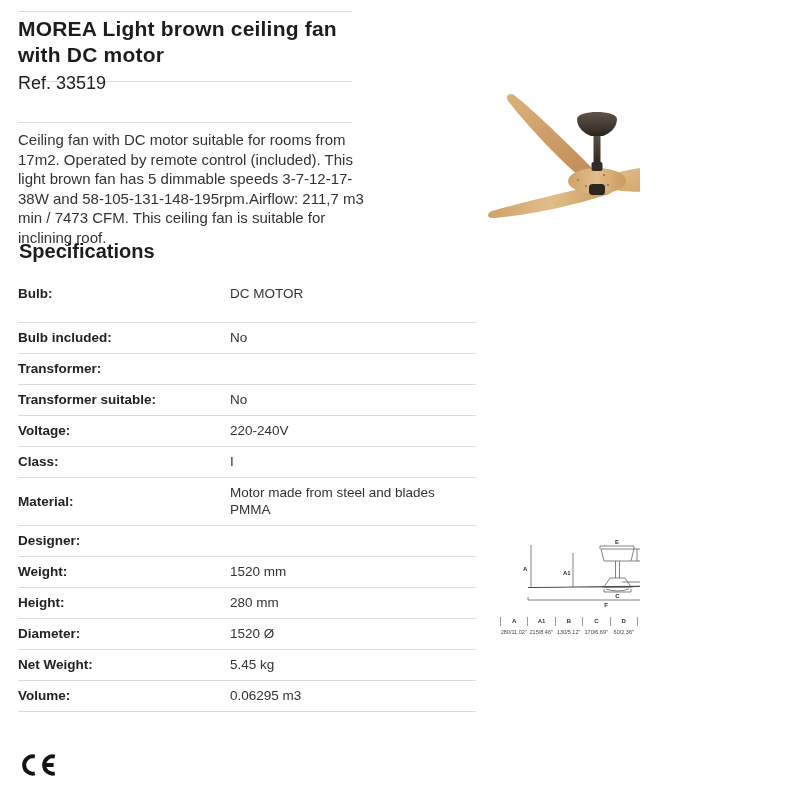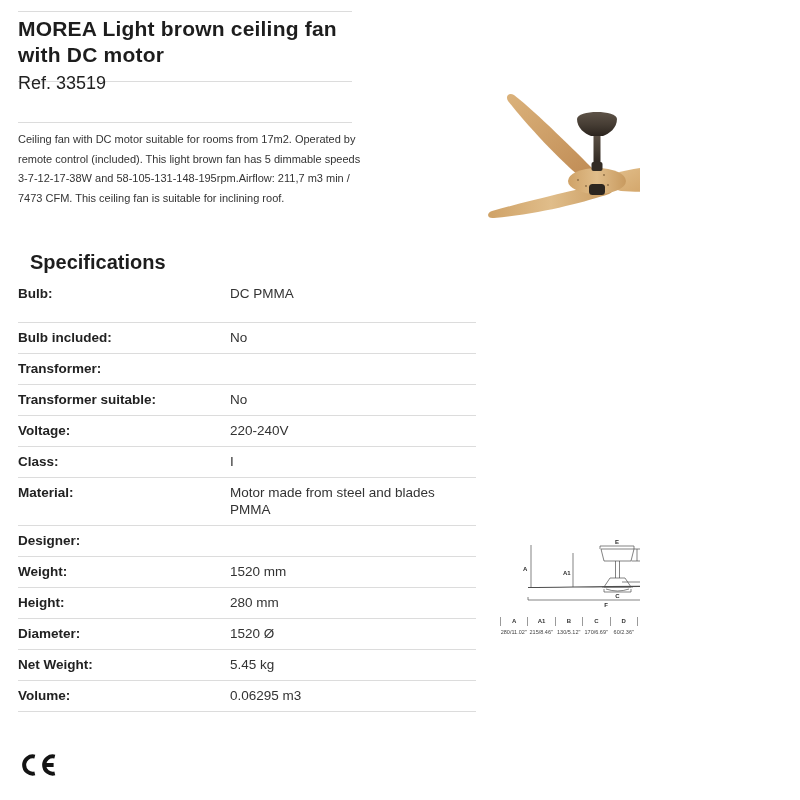--- a/index.html
+++ b/index.html
@@ -18,29 +18,29 @@
     position:absolute;left:18px;top:16px;width:348px;margin:0;
     font-size:21px;line-height:26px;font-weight:bold;color:var(--text-primary,#1d1d1d);
     letter-spacing:.2px;
   }
   .ref{
     position:absolute;left:18px;top:72px;
     font-size:18px;line-height:22px;color:#222;
   }
   .desc{
     position:absolute;left:18px;top:130px;width:352px;margin:0;
-    font-size:11px;line-height:19.5px;color:var(--text-secondary,#333);
+    font-size:15px;line-height:19.5px;color:var(--text-secondary,#333);
   }
   .spec-heading{
-    position:absolute;left:18px;top:238px;margin:12px;
+    position:absolute;left:18px;top:238px;margin:1px;
     font-size:20px;line-height:24px;font-weight:bold;color:var(--text-primary,#1d1d1d);
   }
   .spec-table{position:absolute;left:18px;top:279px;width:458px;}
   .spec-row{
-    display:flex;align-items:flex-start;
+    display:flex;align-items:center;
     padding:6px 0 7px 0;border-bottom:1px solid var(--divider,#dcdcdc);
   }
   .spec-row.row-bulb{padding-bottom:20px;}
   .spec-label{
     flex:0 0 212px;font-size:13.5px;line-height:17px;font-weight:bold;color:var(--label,#222);
   }
   .spec-value{
     width:215px;font-size:13.5px;line-height:17px;color:var(--text-secondary,#333);
   }
 
@@ -121,21 +121,21 @@
       <rect x="113.5" y="74" width="11" height="9" rx="2" fill="#332c25"></rect>
       <path d="M99 31 C99 21.5 139 21.5 139 31 C139 40 131 46 125 48 L113 48 C107 46 99 40 99 31 Z" fill="url(#metal)"></path>
     </svg>
   </div>
 
   <h2 class="spec-heading">Specifications</h2>
 
   <div class="spec-table">
     <div class="spec-row row-bulb">
       <span class="spec-label">Bulb:</span>
-      <span class="spec-value">DC PMMA</span>
+      <span class="spec-value">DC MOTOR</span>
     </div>
     <div class="spec-row">
       <span class="spec-label">Bulb included:</span>
       <span class="spec-value">No</span>
     </div>
     <div class="spec-row">
       <span class="spec-label">Transformer:</span>
       <span class="spec-value"></span>
     </div>
     <div class="spec-row">

